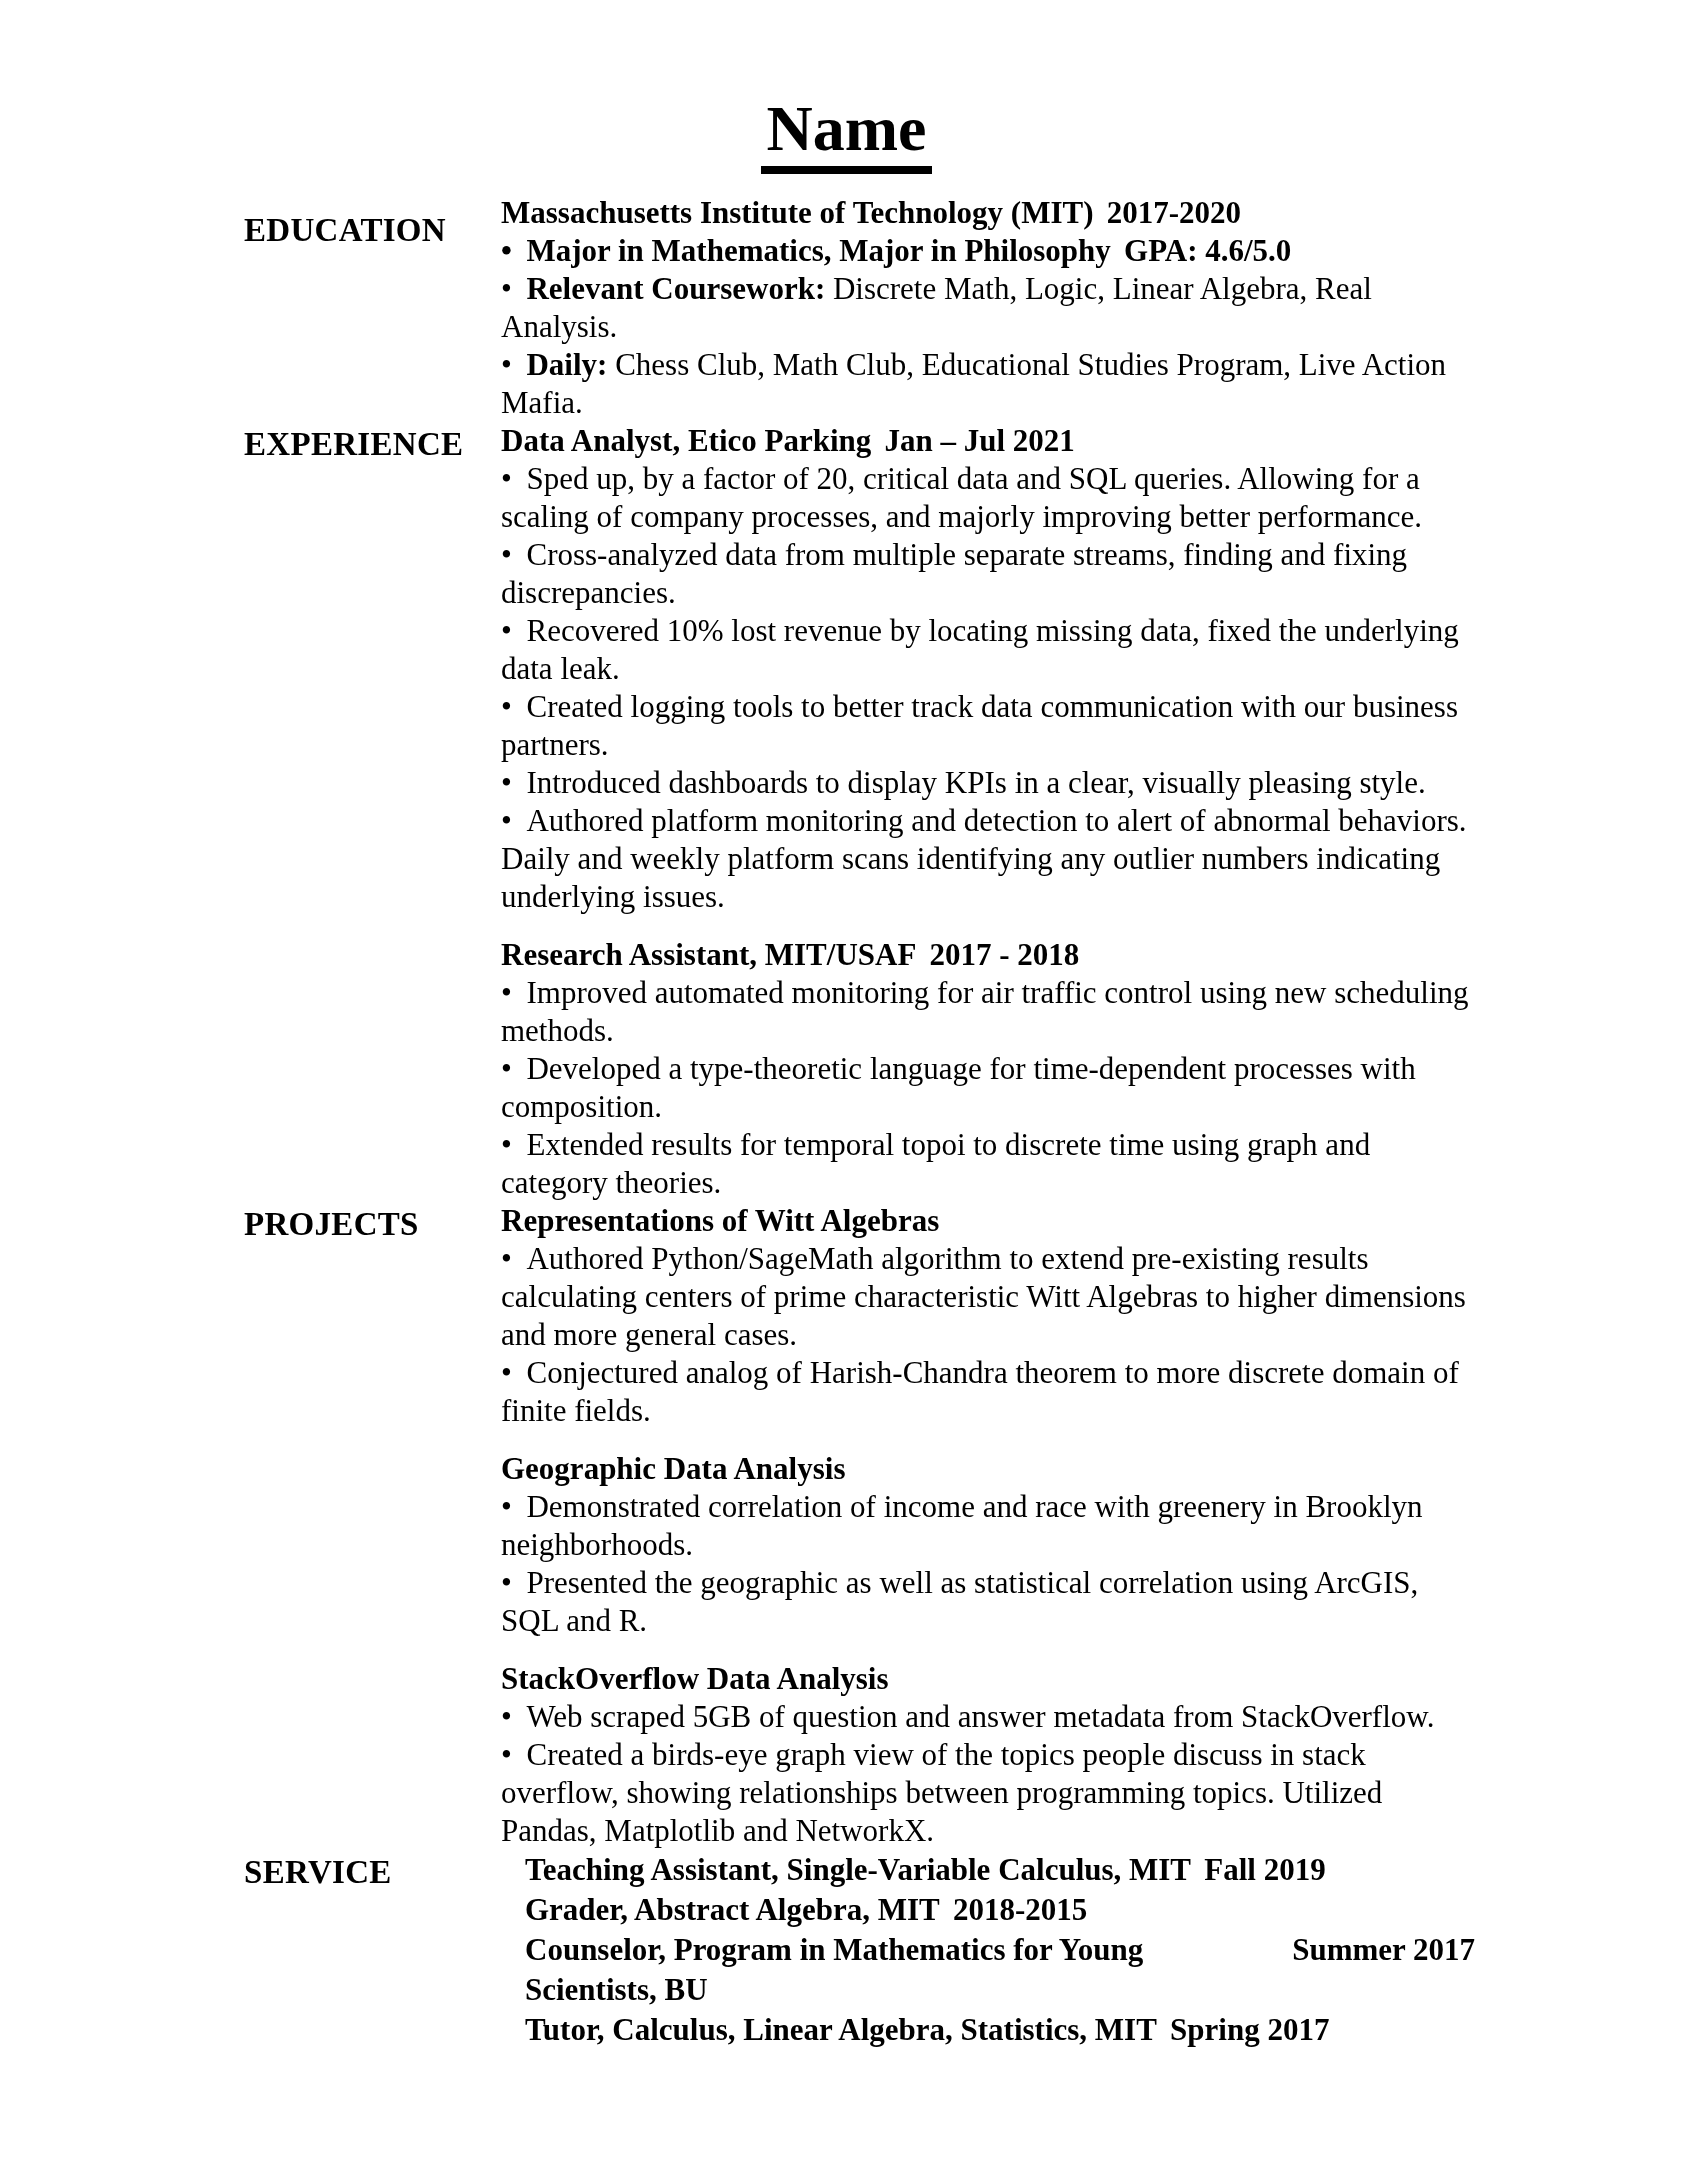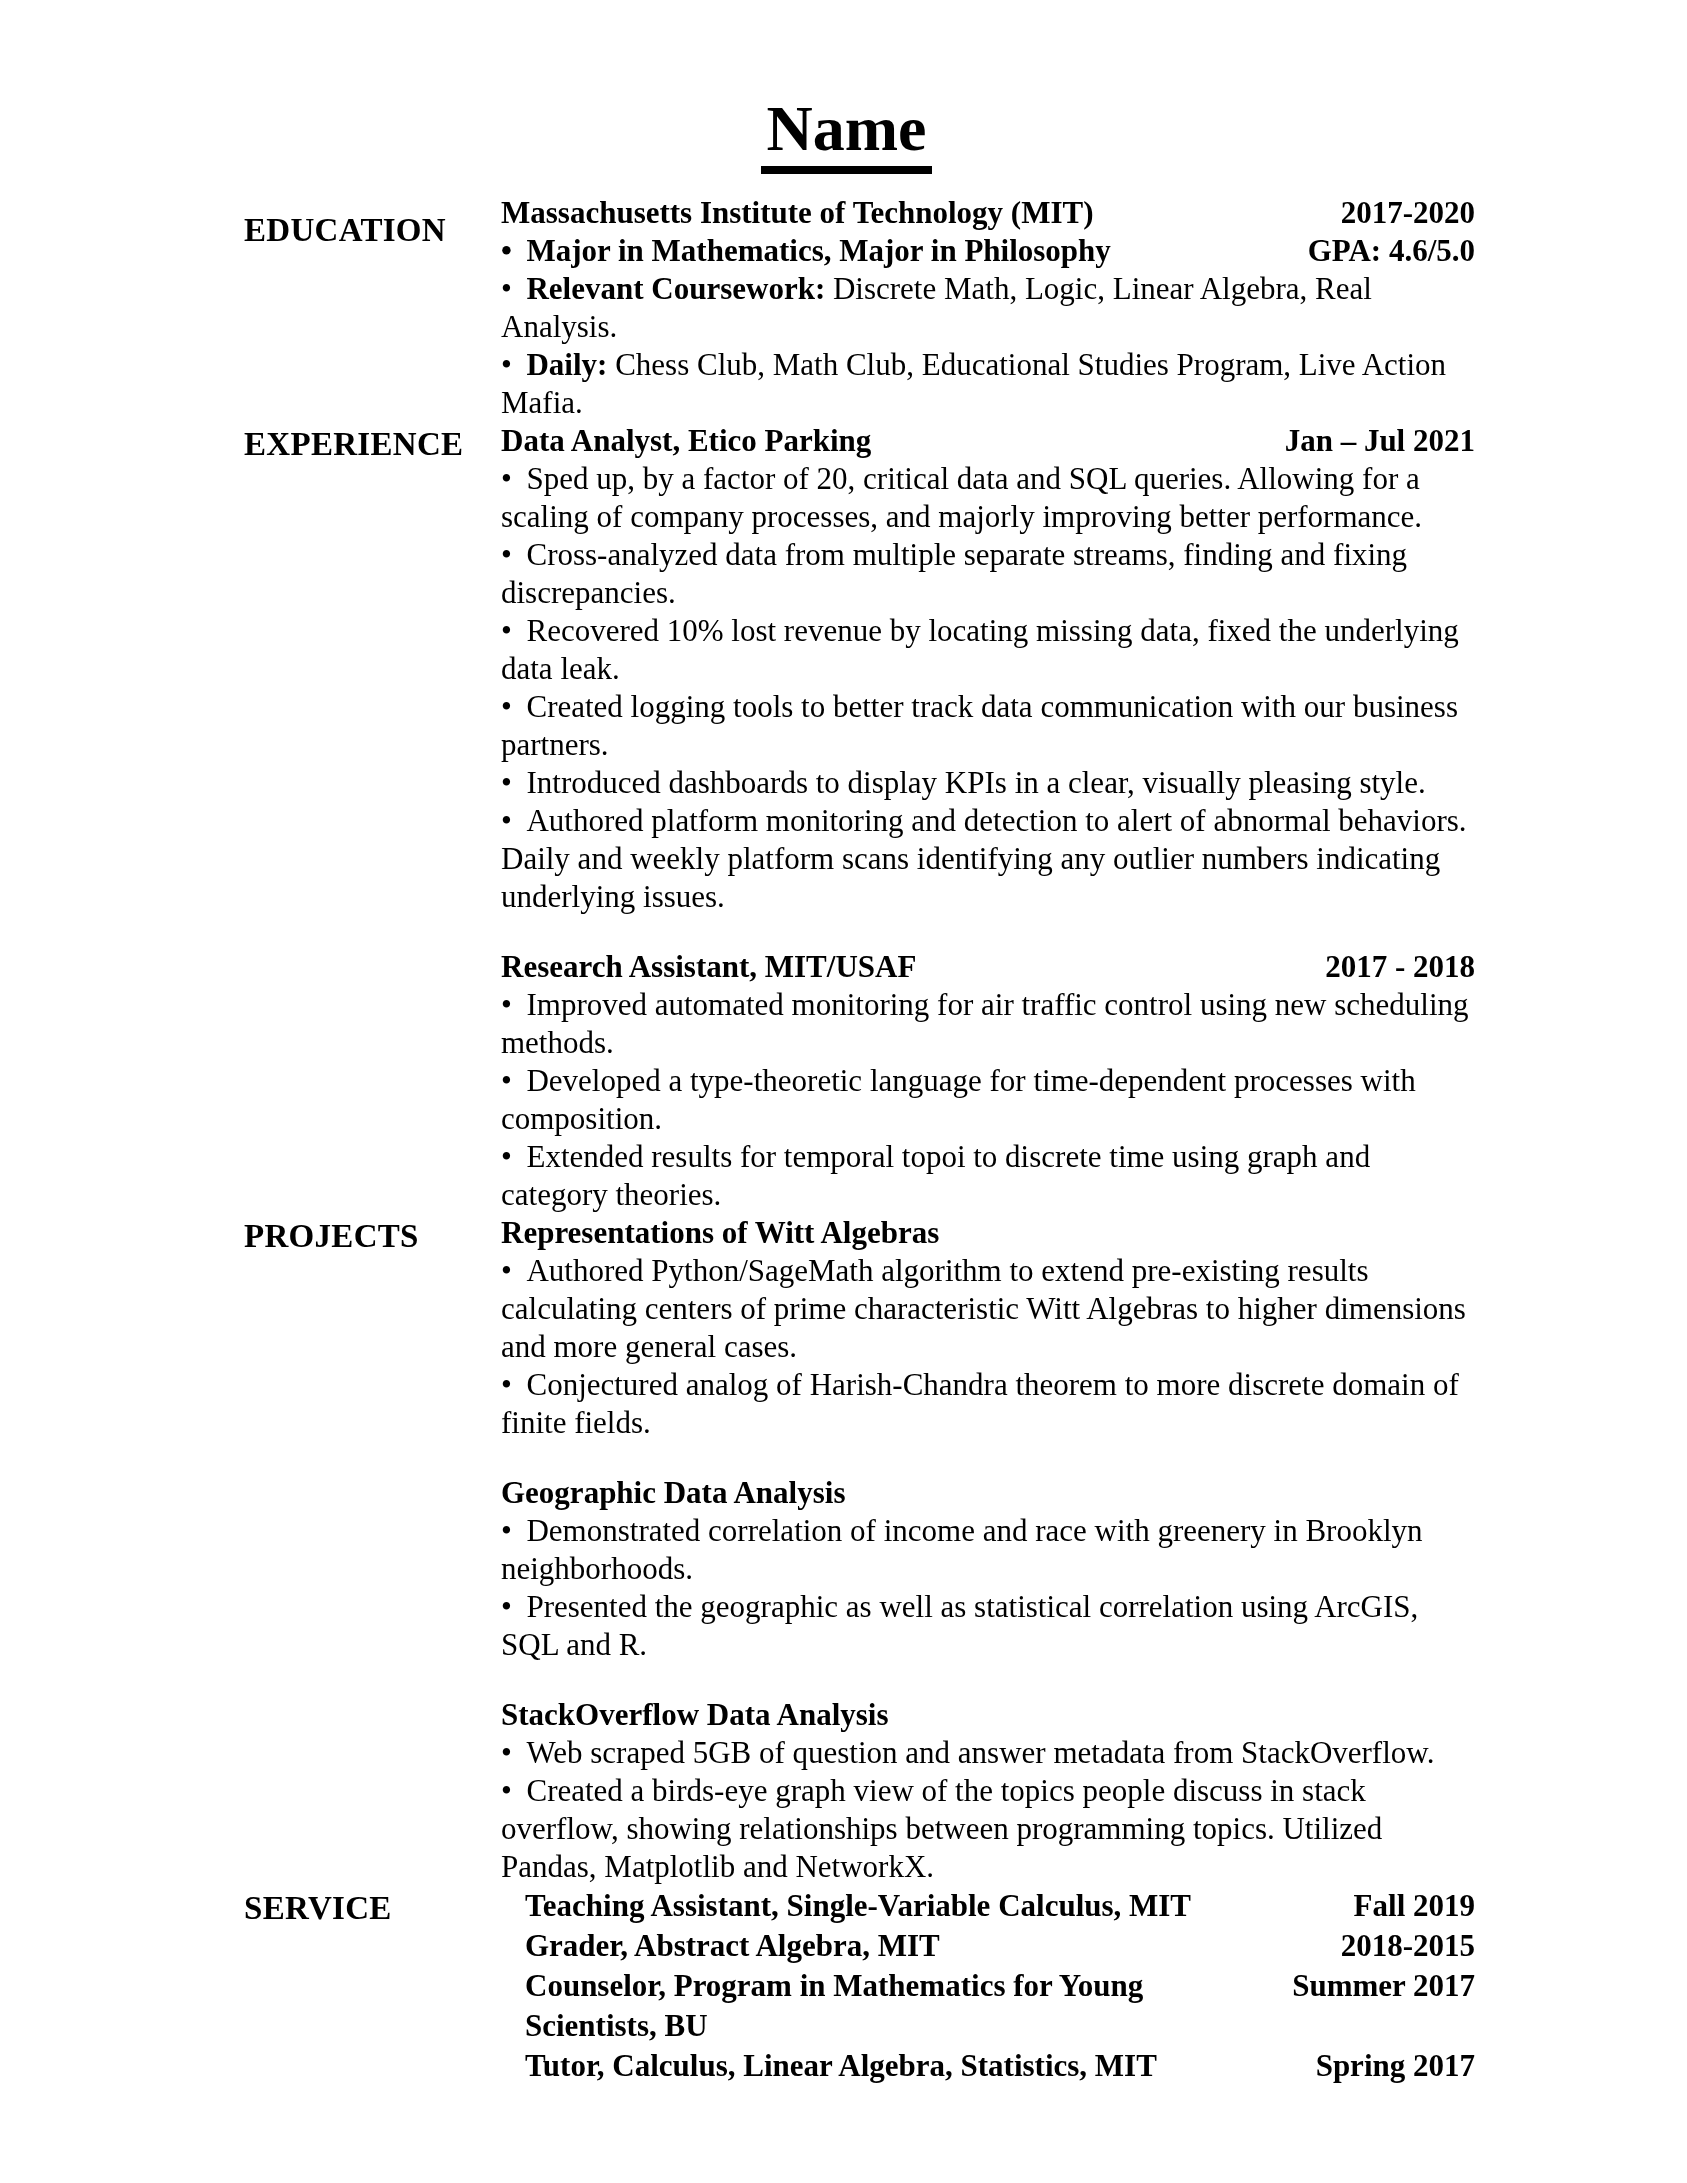--- a/index.html
+++ b/index.html
@@ -24,23 +24,23 @@
   .contact { margin-top:28px; text-align:center; font-size:30px; line-height:48px; }
   
   .sections { margin-top:20px; }
   section.sec { display:grid; grid-template-columns:283px 1fr; }
   .sec-label {
     font-weight:bold; font-size:33px; line-height:38px;
     padding-top:2.6px; letter-spacing:0.3px;margin-left:26px;
   }
   .sec-label.edu { padding-top:17px; }
   .content { font-size:31px; line-height:38px; }
-  .entry { margin-top:32px; }
+  .entry { margin-top:20px; }
   .entry:first-child { margin-top:0; }
-  .hrow { display:flex; justify-content:space-between; align-items:baseline; }
+  .hrow { display:flex; align-items:baseline; }
   .hrow .t { font-weight:bold; }
   .hrow .d { font-weight:bold; white-space:nowrap; padding-left:13.2px; }
   .line { }
   .bm { margin-right:14.6px; }
   b.lead { font-weight:bold; }
   .svc .hrow { line-height:40px;margin-left:24px; }
 </style>
 </head>
 <body>
 

